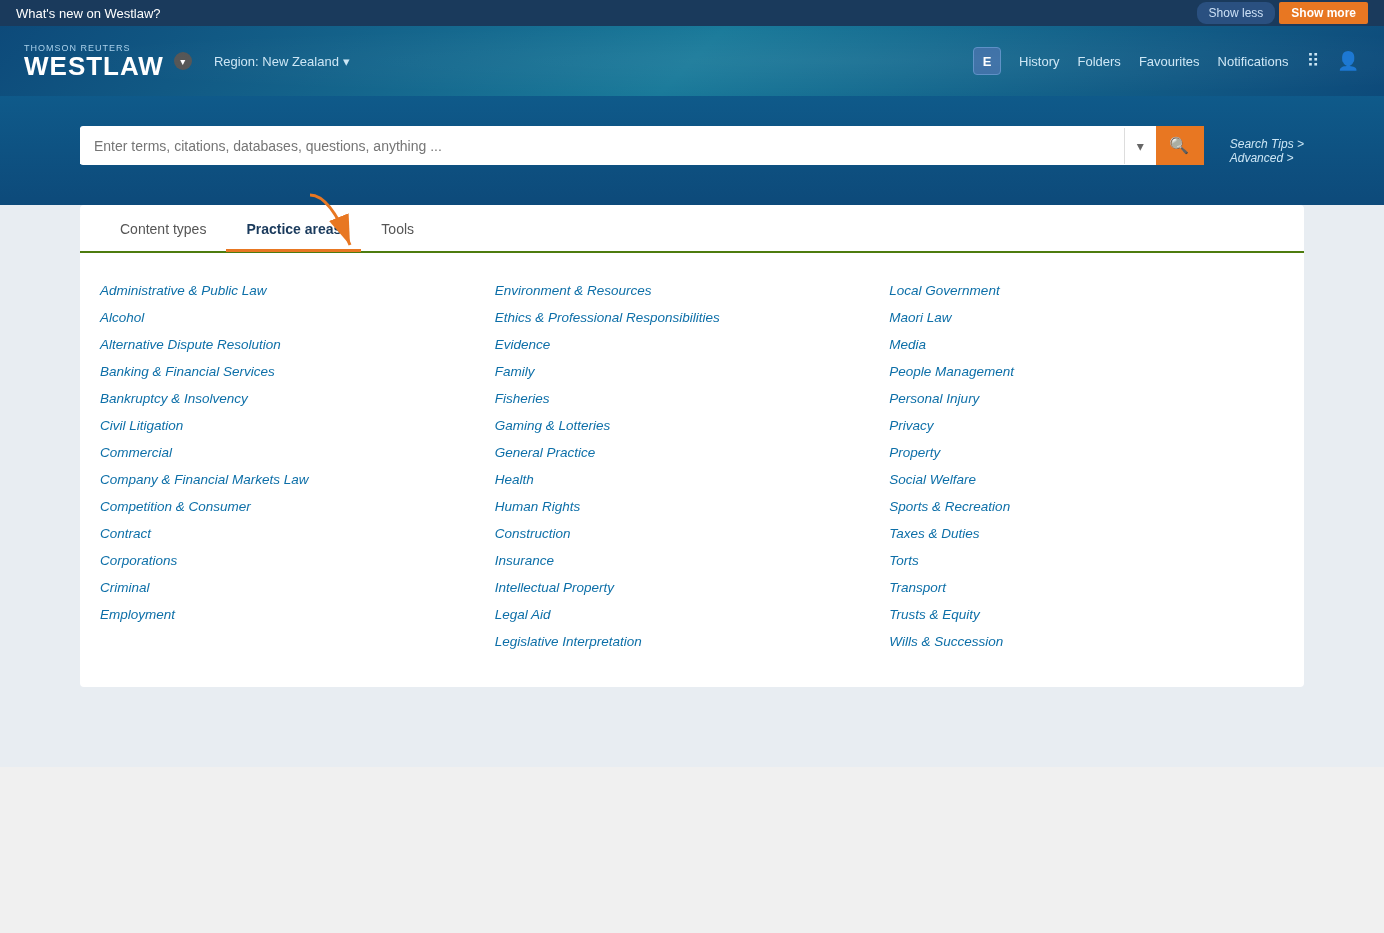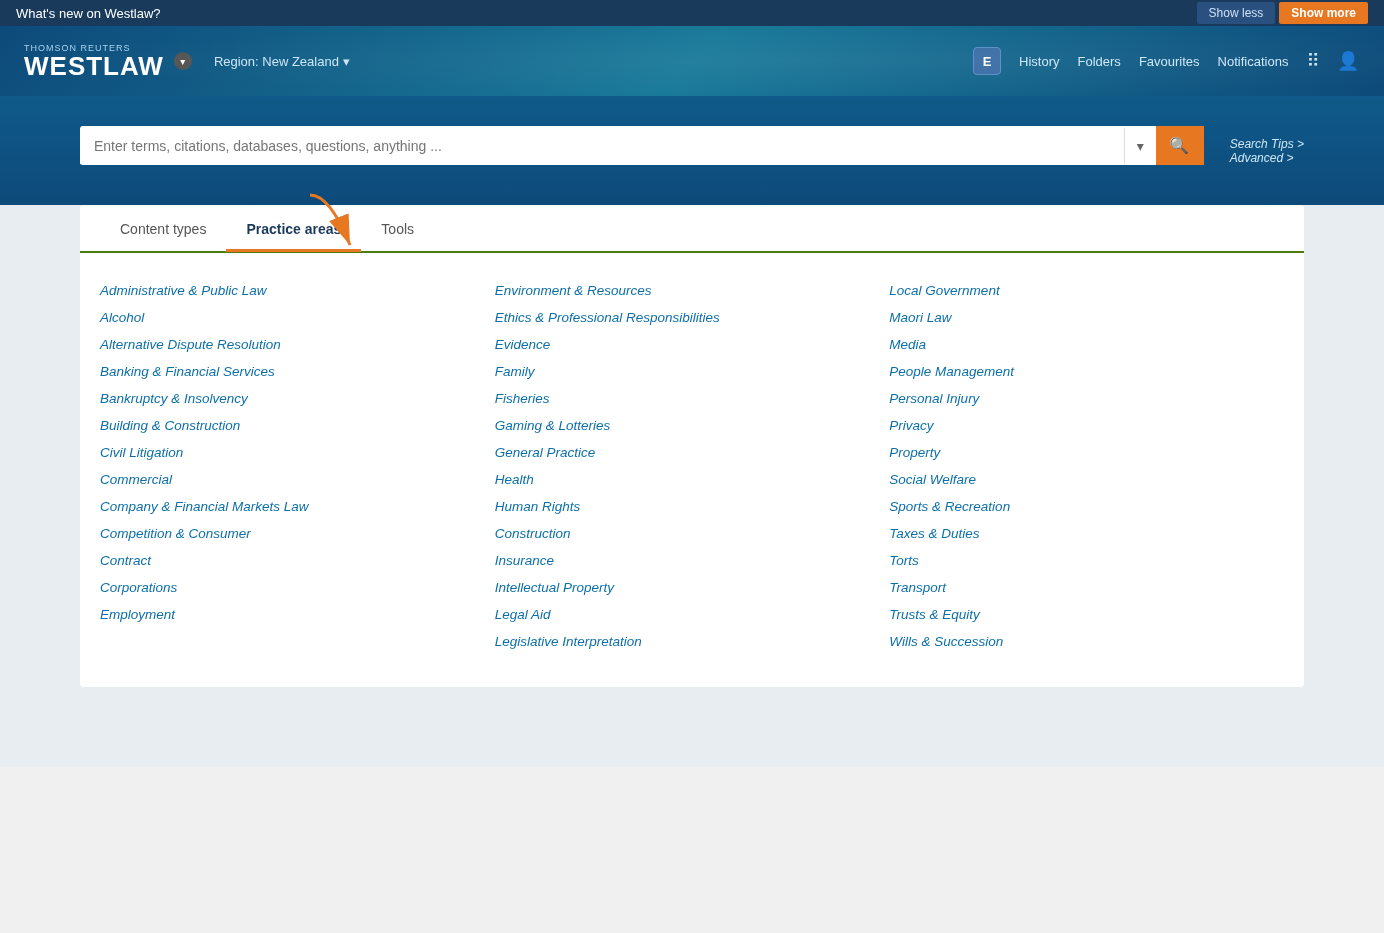--- a/index.html
+++ b/index.html
@@ -20,21 +20,21 @@
       display: flex;
       gap: 4px;
     }
     .show-less-btn {
       background: #2a5080;
       color: #cce0f5;
       border: none;
       padding: 4px 12px;
       font-size: 12px;
       cursor: pointer;
-      border-radius: 2px;
+      border-radius: 9px;
     }
     .show-more-btn {
       background: #e87722;
       color: #fff;
       border: none;
       padding: 4px 12px;
       font-size: 12px;
       cursor: pointer;
       border-radius: 2px;
       font-weight: bold;
@@ -331,27 +331,27 @@
       </div>
     </div>
 
     <div class="practice-areas">
       <div class="practice-column" id="col1">
           <a class="practice-link">Administrative &amp; Public Law</a>
           <a class="practice-link">Alcohol</a>
           <a class="practice-link">Alternative Dispute Resolution</a>
           <a class="practice-link">Banking &amp; Financial Services</a>
           <a class="practice-link">Bankruptcy &amp; Insolvency</a>
-          <a class="practice-link">Building &amp; Construction</a>
           <a class="practice-link">Civil Litigation</a>
           <a class="practice-link">Commercial</a>
           <a class="practice-link">Company &amp; Financial Markets Law</a>
           <a class="practice-link">Competition &amp; Consumer</a>
           <a class="practice-link">Contract</a>
           <a class="practice-link">Corporations</a>
+          <a class="practice-link">Criminal</a>
           <a class="practice-link">Employment</a>
         </div>
       <div class="practice-column" id="col2">
           <a class="practice-link">Environment &amp; Resources</a>
           <a class="practice-link">Ethics &amp; Professional Responsibilities</a>
           <a class="practice-link">Evidence</a>
           <a class="practice-link">Family</a>
           <a class="practice-link">Fisheries</a>
           <a class="practice-link">Gaming &amp; Lotteries</a>
           <a class="practice-link">General Practice</a>

